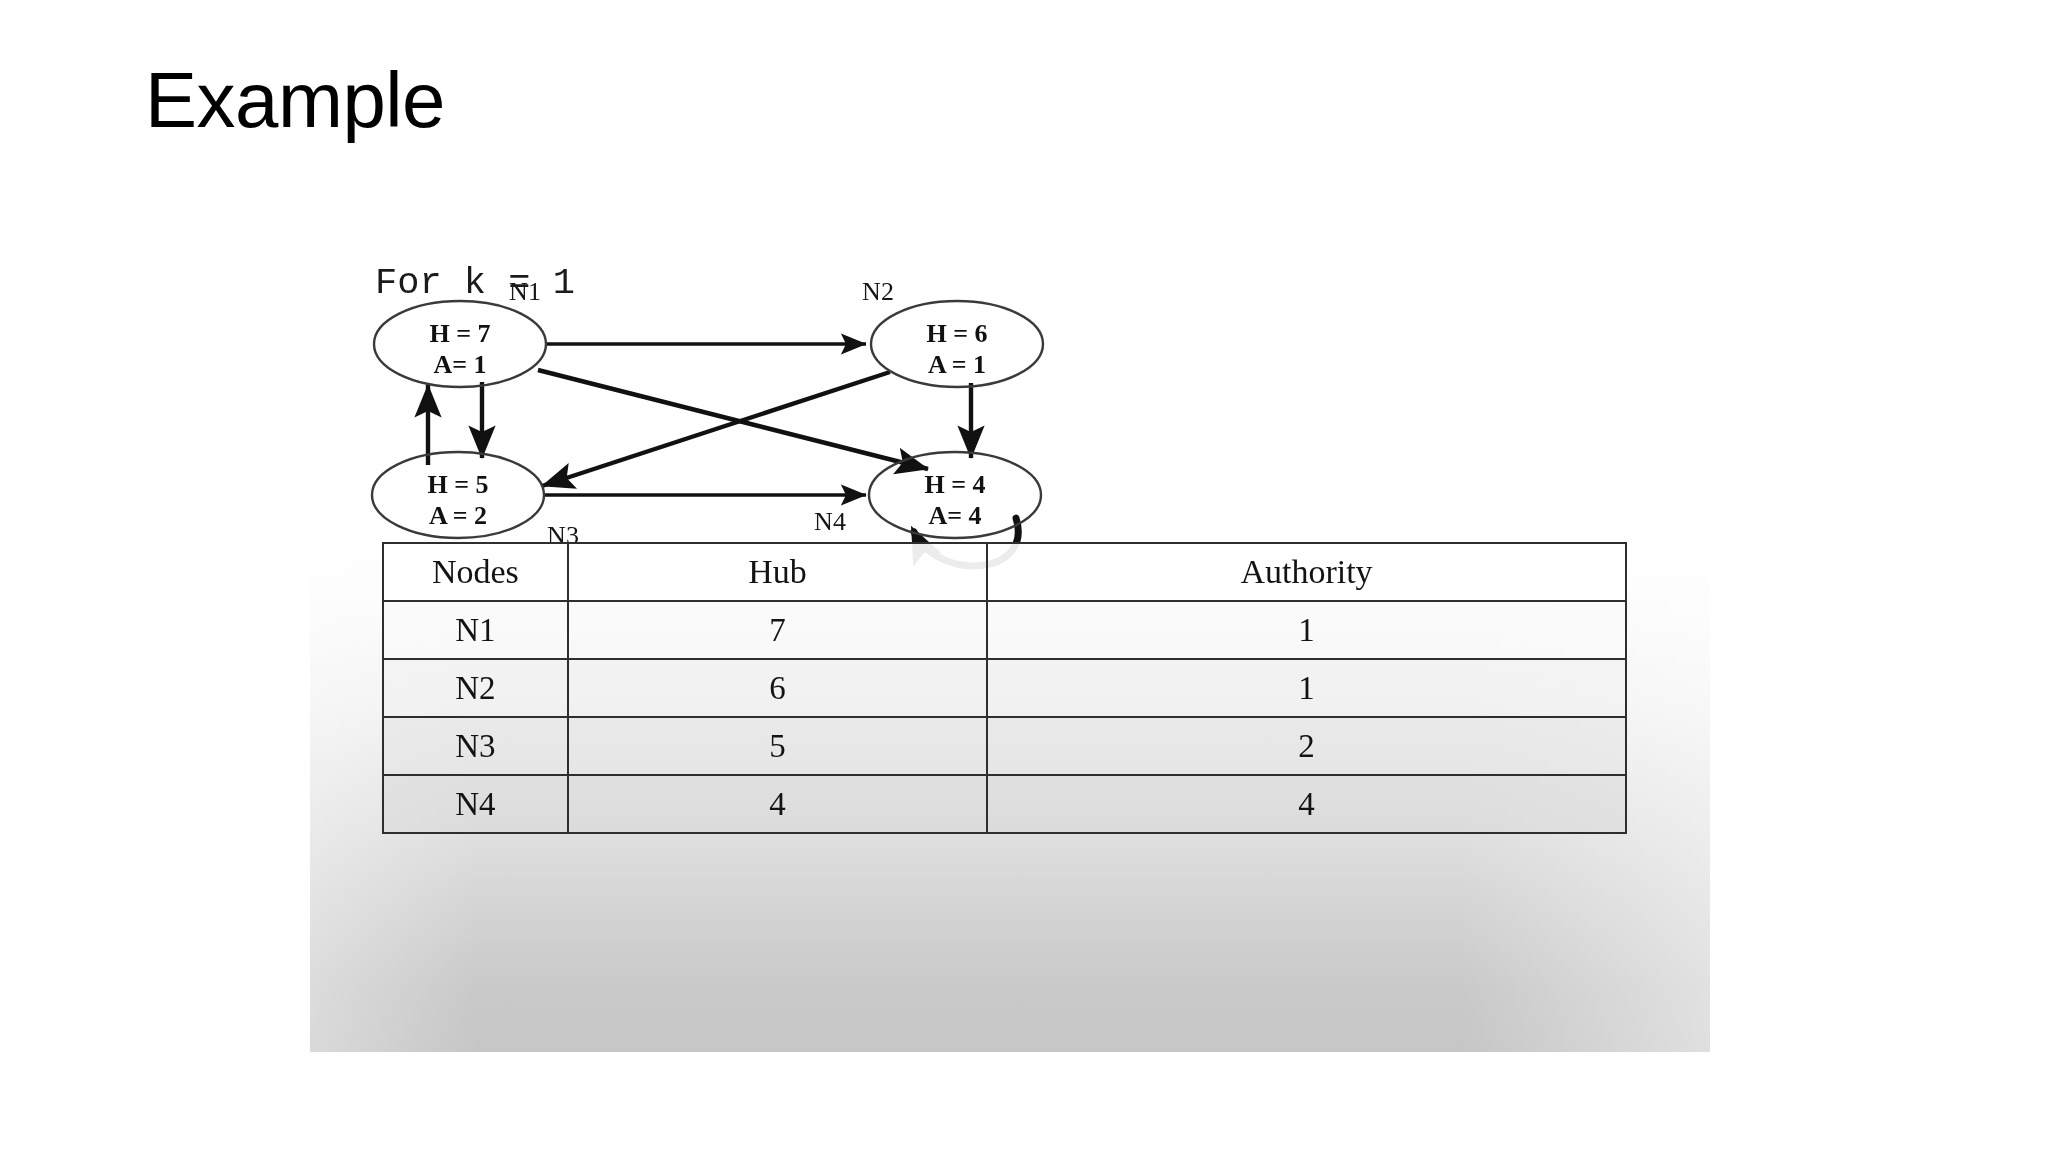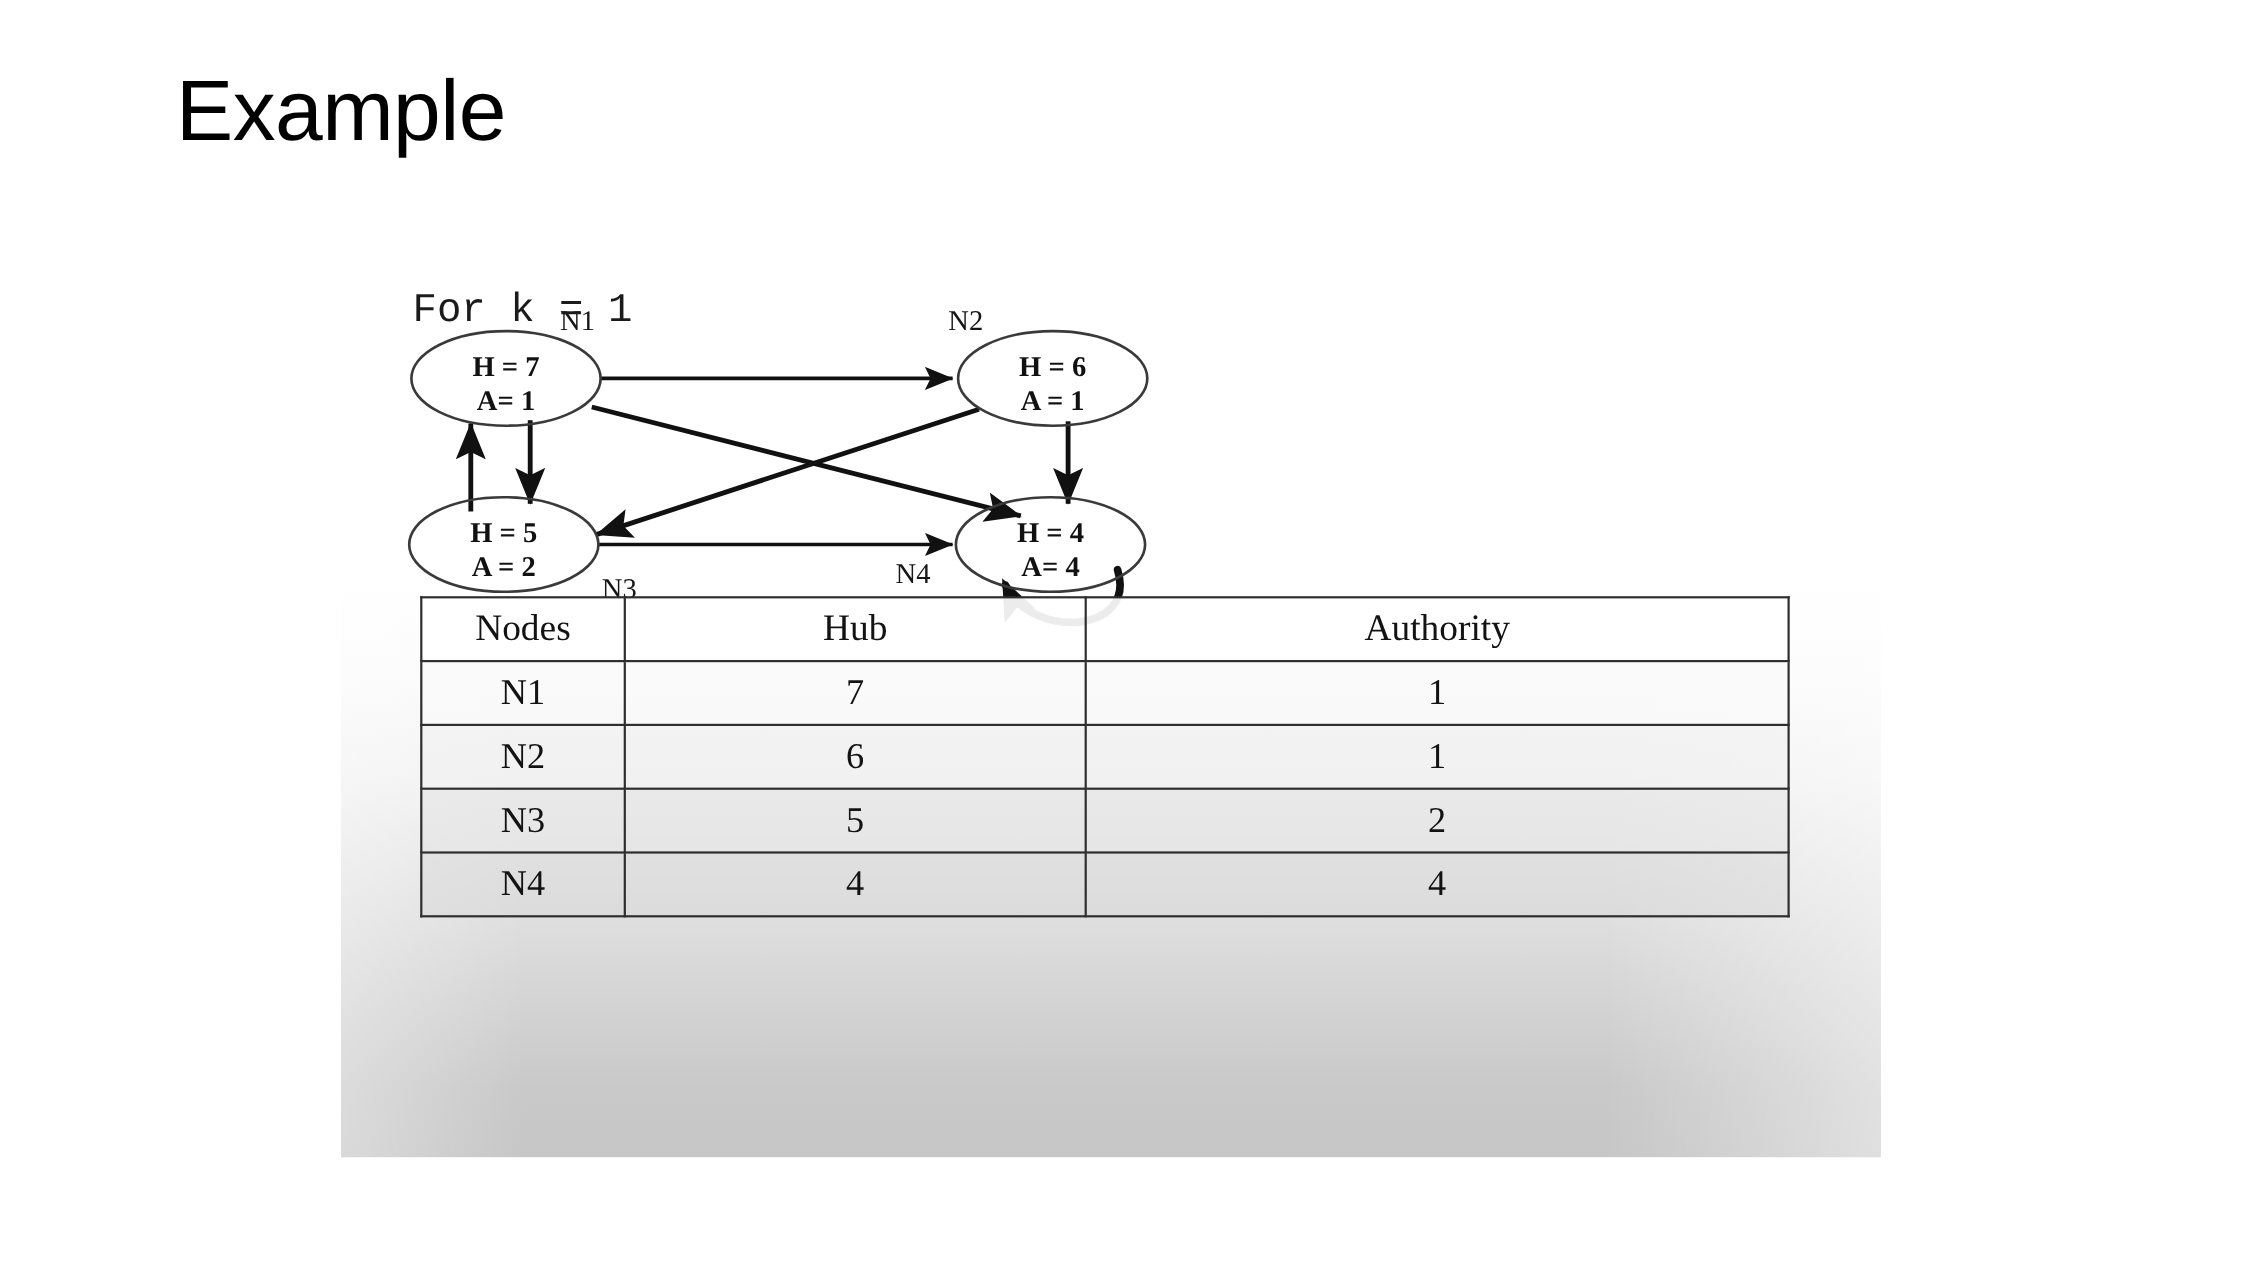--- a/index.html
+++ b/index.html
@@ -12,21 +12,21 @@
     width: 2048px;
     height: 1152px;
     position: relative;
     overflow: hidden;
     font-family: "Liberation Sans", sans-serif;
   }
 
   
   #slide-title {
     position: absolute;
-    left: 160px;
+    left: 145px;
     top: 58px;
     font-family: "Liberation Sans", sans-serif;
     font-size: 78px;
     font-weight: 400;
     color: #000000;
     letter-spacing: -0.5px;
     line-height: 1.1;
     white-space: nowrap;
   }
 

